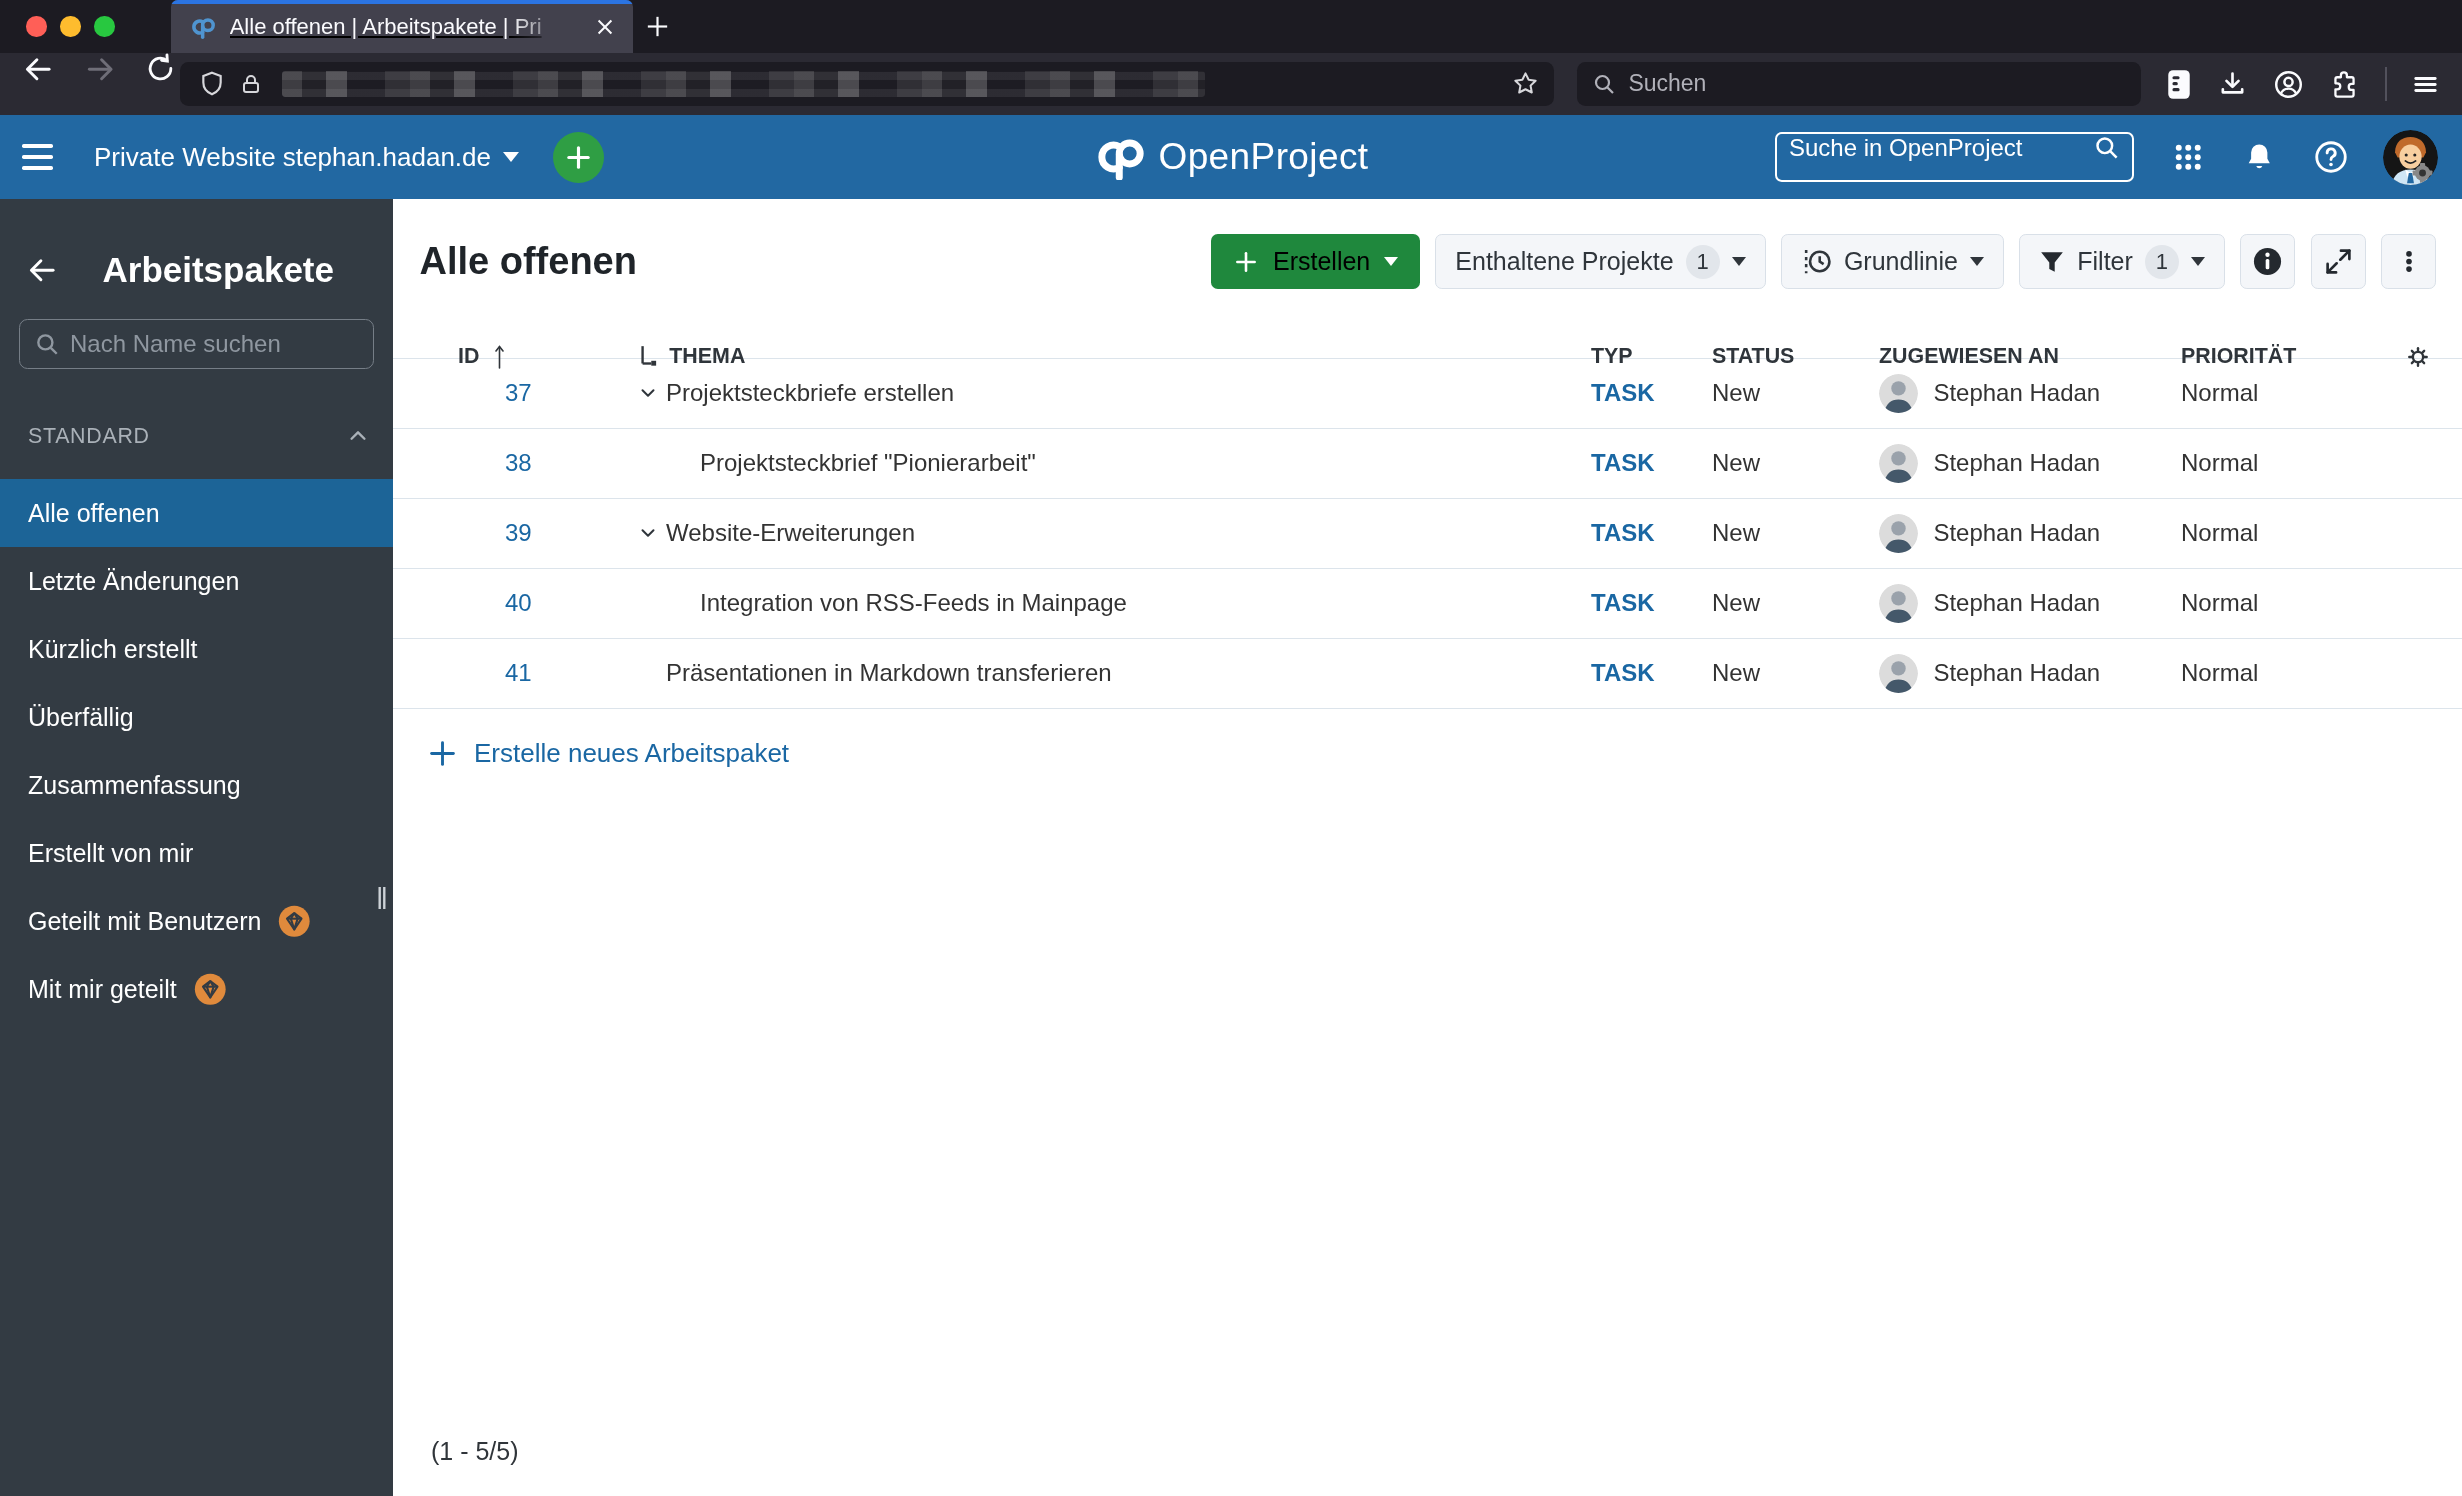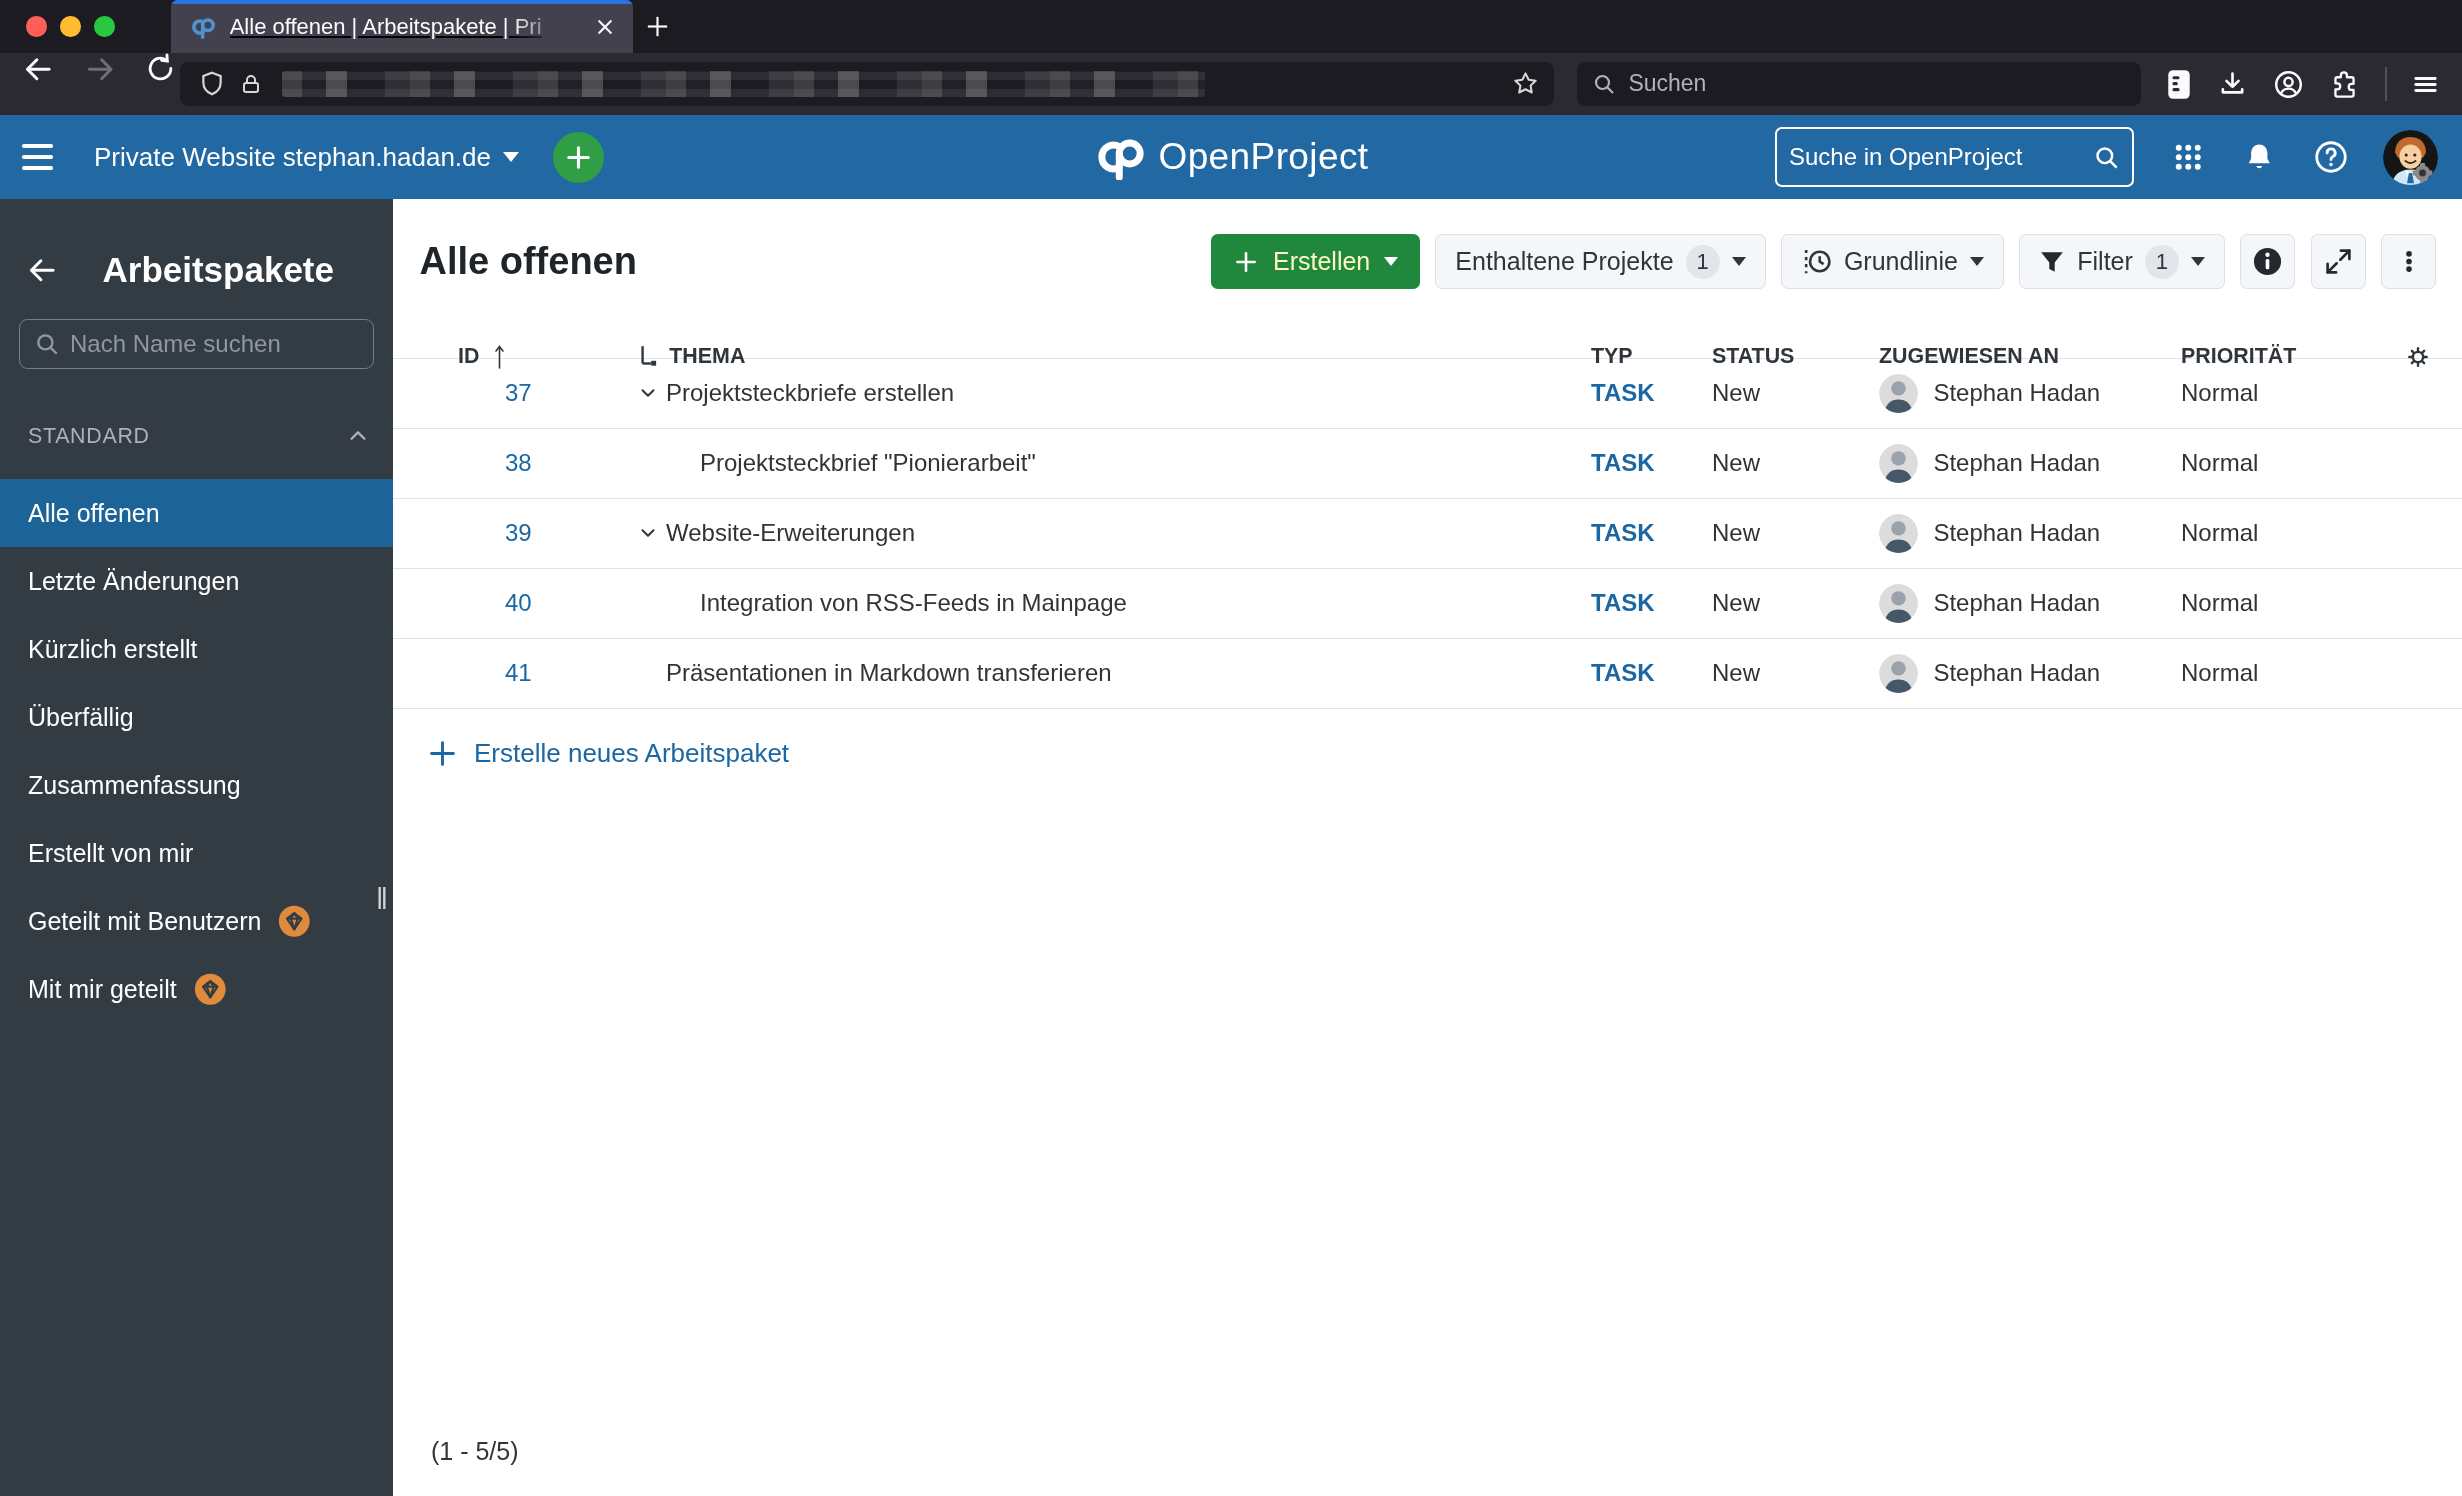--- a/index.html
+++ b/index.html
@@ -43,21 +43,21 @@
   :root { --header-blue:#2268a2; --sidebar-bg:#333b43; --sidebar-sel:#1c6497; --green:#1f883d; --green-circle:#2f9e44; --link:#1a67a3; --orange:#e08a3c; --row-border:#dce4eb; --text:#30353a; }
   .opheader { height:84px; background:var(--header-blue,#2268a2); display:flex; align-items:center; position:relative; color:#fff; }
   .op-burger { margin-left:22px; display:flex; flex-direction:column; gap:6.8px; cursor:pointer; }
   .op-burger span { display:block; width:31px; height:4.3px; background:#fff; border-radius:1.7px; }
   .project-select { margin-left:41px; display:flex; align-items:center; font-size:26px; }
   .caret-down-white { width:0; height:0; border-left:8.5px solid transparent; border-right:8.5px solid transparent; border-top:10.3px solid #fff; margin-left:12px; }
   .op-plus { width:51px; height:51px; border-radius:50%; background:var(--green-circle,#2f9e44); margin-left:34px; display:flex; align-items:center; justify-content:center; }
   .op-logo { position:absolute; left:50%; top:50%; transform:translate(-50%,-50%); display:flex; align-items:center; gap:12px; }
   .op-logo-text { font-size:37px; font-weight:500; letter-spacing:0.4px; }
   .op-right { position:absolute; right:0; top:0; height:84px; display:flex; align-items:center; }
-  .op-search { width:359px; height:60px; border:2.1px solid #fff; border-radius:6.8px; display:flex; align-items:center; padding:0 12px; }
+  .op-search { width:359px; height:50px; border:2.1px solid #fff; border-radius:6.8px; display:flex; align-items:flex-start; padding:0 12px; }
   .op-search input { background:transparent; border:none; outline:none; color:#fff; font-size:24px; width:274px; font-family:inherit; }
   .op-search input::placeholder { color:#fff; opacity:1; }
   .op-ic { margin-left:38px; display:flex; align-items:center; justify-content:center; }
   .op-avatar { margin:0 24px 0 34px; width:55px; height:55px; border-radius:50%; overflow:hidden; flex:none; }
 
   
   .appbody { display:flex; height:1298px; }
   .sidebar { width:393px; background:var(--sidebar-bg,#333b43); color:#fff; position:relative; flex:none; }
   .side-title-row { display:flex; align-items:center; margin:53px 0 0 26px; height:36px; }
   .side-title { font-size:35px; font-weight:700; margin-left:44px; }
@@ -70,21 +70,21 @@
   .side-item.selected { background:var(--sidebar-sel,#1c6497); }
   .gem-badge { margin-left:17px; flex:none; display:flex; }
   .resize-grip { position:absolute; right:5.1px; top:684px; color:#cdd2d7; font-size:29px; }
 
   
   .main { flex:1; background:#fff; position:relative; color:var(--text,#30353a); }
   .page-toolbar { display:flex; align-items:center; justify-content:space-between; padding:34px 27px 0 26.5px; height:91px; }
   .page-title { font-size:38px; font-weight:700; color:#1f2429; }
   .actions { display:flex; align-items:center; gap:15.4px; }
   .btn { height:55px; border-radius:6.8px; display:flex; align-items:center; font-size:25px; cursor:pointer; }
-  .btn-green { background:var(--green,#1f883d); color:#fef9c3; padding:0 22px; gap:13.7px; }
+  .btn-green { background:var(--green,#1f883d); color:#000000; padding:0 22px; gap:13.7px; }
   .btn-light { background:#f4f6f9; border:1.7px solid #d9e0e8; color:#2f353b; padding:0 19px; gap:12px; }
   .btn-icon { width:55px; justify-content:center; padding:0; }
   .pill { background:#e2e6eb; border-radius:854px; min-width:34px; height:34px; display:flex; align-items:center; justify-content:center; font-size:22px; padding:0 10.3px; color:#2f353b; }
   .caret-down-dark { width:0; height:0; border-left:7.7px solid transparent; border-right:7.7px solid transparent; border-top:9.4px solid #2f353b; }
   .caret-down-wh { width:0; height:0; border-left:7.7px solid transparent; border-right:7.7px solid transparent; border-top:9.4px solid #fff; }
 
   .wptable { margin-top:13.7px; }
   .trow { display:grid; grid-template-columns:179px 954px 121px 167px 302px 226px 56px; padding-left:65px; align-items:center; border-bottom:1.7px solid var(--row-border,#dce4eb); }
   .thead { height:55px; font-weight:700; font-size:21.4px; color:#2f353b; }
   .thead .hcell { display:flex; align-items:center; gap:10.3px; cursor:pointer;margin-top:40px; }

